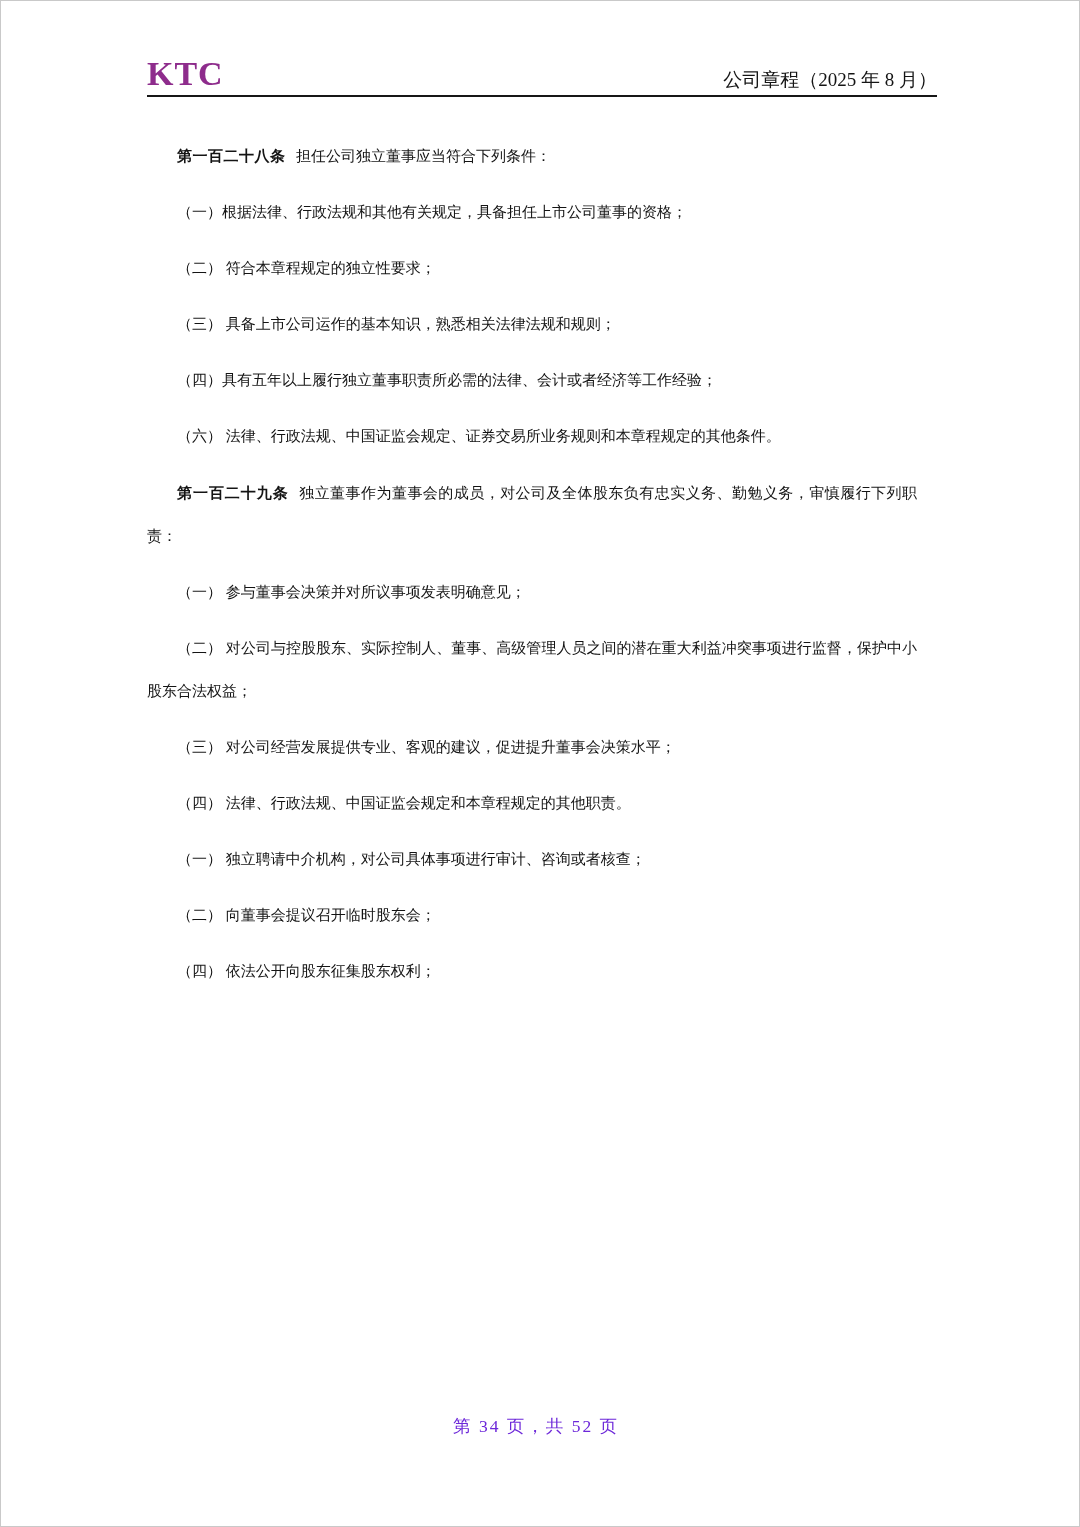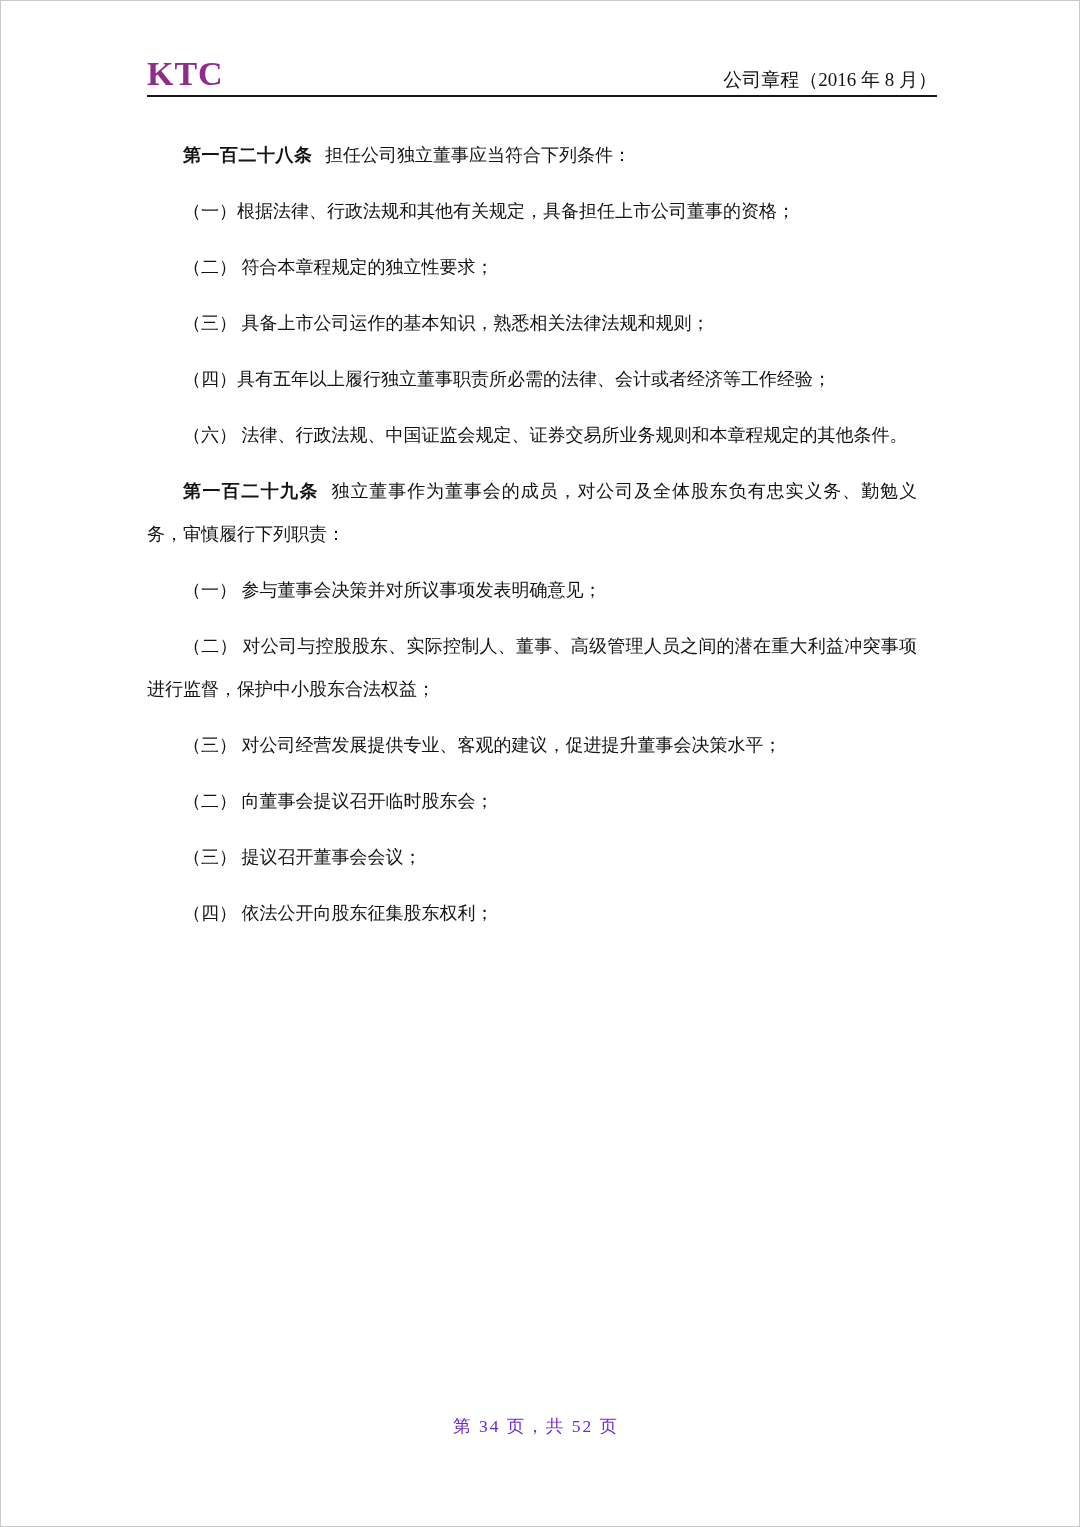--- a/index.html
+++ b/index.html
@@ -40,21 +40,21 @@
     color: #141414;
   }
   .content {
     position: absolute;
     top: 133px;
     left: 146px;
     width: 786px;
   }
   .para {
     margin: 0 16px 13px 0;
-    font-size: 18px;
+    font-size: 15px;
     line-height: 43px;
     text-indent: 2em;
     text-align: justify;
     color: #141414;
   }
   .article-num {
     font-family: "Liberation Sans", "DejaVu Sans", sans-serif;
     font-weight: bold;
     letter-spacing: 0.5px;
     margin-right: 0.7em;
@@ -72,36 +72,37 @@
     margin-left: 8px;
   }
 </style>
 </head>
 <body>
 
 <div class="page">
 
   <div class="header">
     <div class="logo">KTC</div>
-    <div class="doc-title">公司章程（2016 年 8 月）</div>
+    <div class="doc-title">公司章程（2025 年 8 月）</div>
   </div>
 
   <div class="content">
     <p class="para"><strong class="article-num">第一百二十八条</strong><span>担任公司独立董事应当符合下列条件：</span></p>
     <p class="para"><span>（一）根据法律、行政法规和其他有关规定，具备担任上市公司董事的资格；</span></p>
     <p class="para"><span>（二） 符合本章程规定的独立性要求；</span></p>
     <p class="para"><span>（三） 具备上市公司运作的基本知识，熟悉相关法律法规和规则；</span></p>
     <p class="para"><span>（四）具有五年以上履行独立董事职责所必需的法律、会计或者经济等工作经验；</span></p>
     <p class="para"><span>（六） 法律、行政法规、中国证监会规定、证券交易所业务规则和本章程规定的其他条件。</span></p>
     <p class="para"><strong class="article-num">第一百二十九条</strong><span>独立董事作为董事会的成员，对公司及全体股东负有忠实义务、勤勉义务，审慎履行下列职责：</span></p>
     <p class="para"><span>（一） 参与董事会决策并对所议事项发表明确意见；</span></p>
     <p class="para"><span>（二） 对公司与控股股东、实际控制人、董事、高级管理人员之间的潜在重大利益冲突事项进行监督，保护中小股东合法权益；</span></p>
     <p class="para"><span>（三） 对公司经营发展提供专业、客观的建议，促进提升董事会决策水平；</span></p>
+    <p class="para"><span>（四） 法律、行政法规、中国证监会规定和本章程规定的其他职责。</span></p>
+    <p class="para"><span>（一） 独立聘请中介机构，对公司具体事项进行审计、咨询或者核查；</span></p>
     <p class="para"><span>（二） 向董事会提议召开临时股东会；</span></p>
-    <p class="para"><span>（三） 提议召开董事会会议；</span></p>
     <p class="para"><span>（四） 依法公开向股东征集股东权利；</span></p>
   </div>
 
   <div class="footer">
     <span>第 34 页，共 52 页</span>
   </div>
 
 </div>
 
 </body></html>

